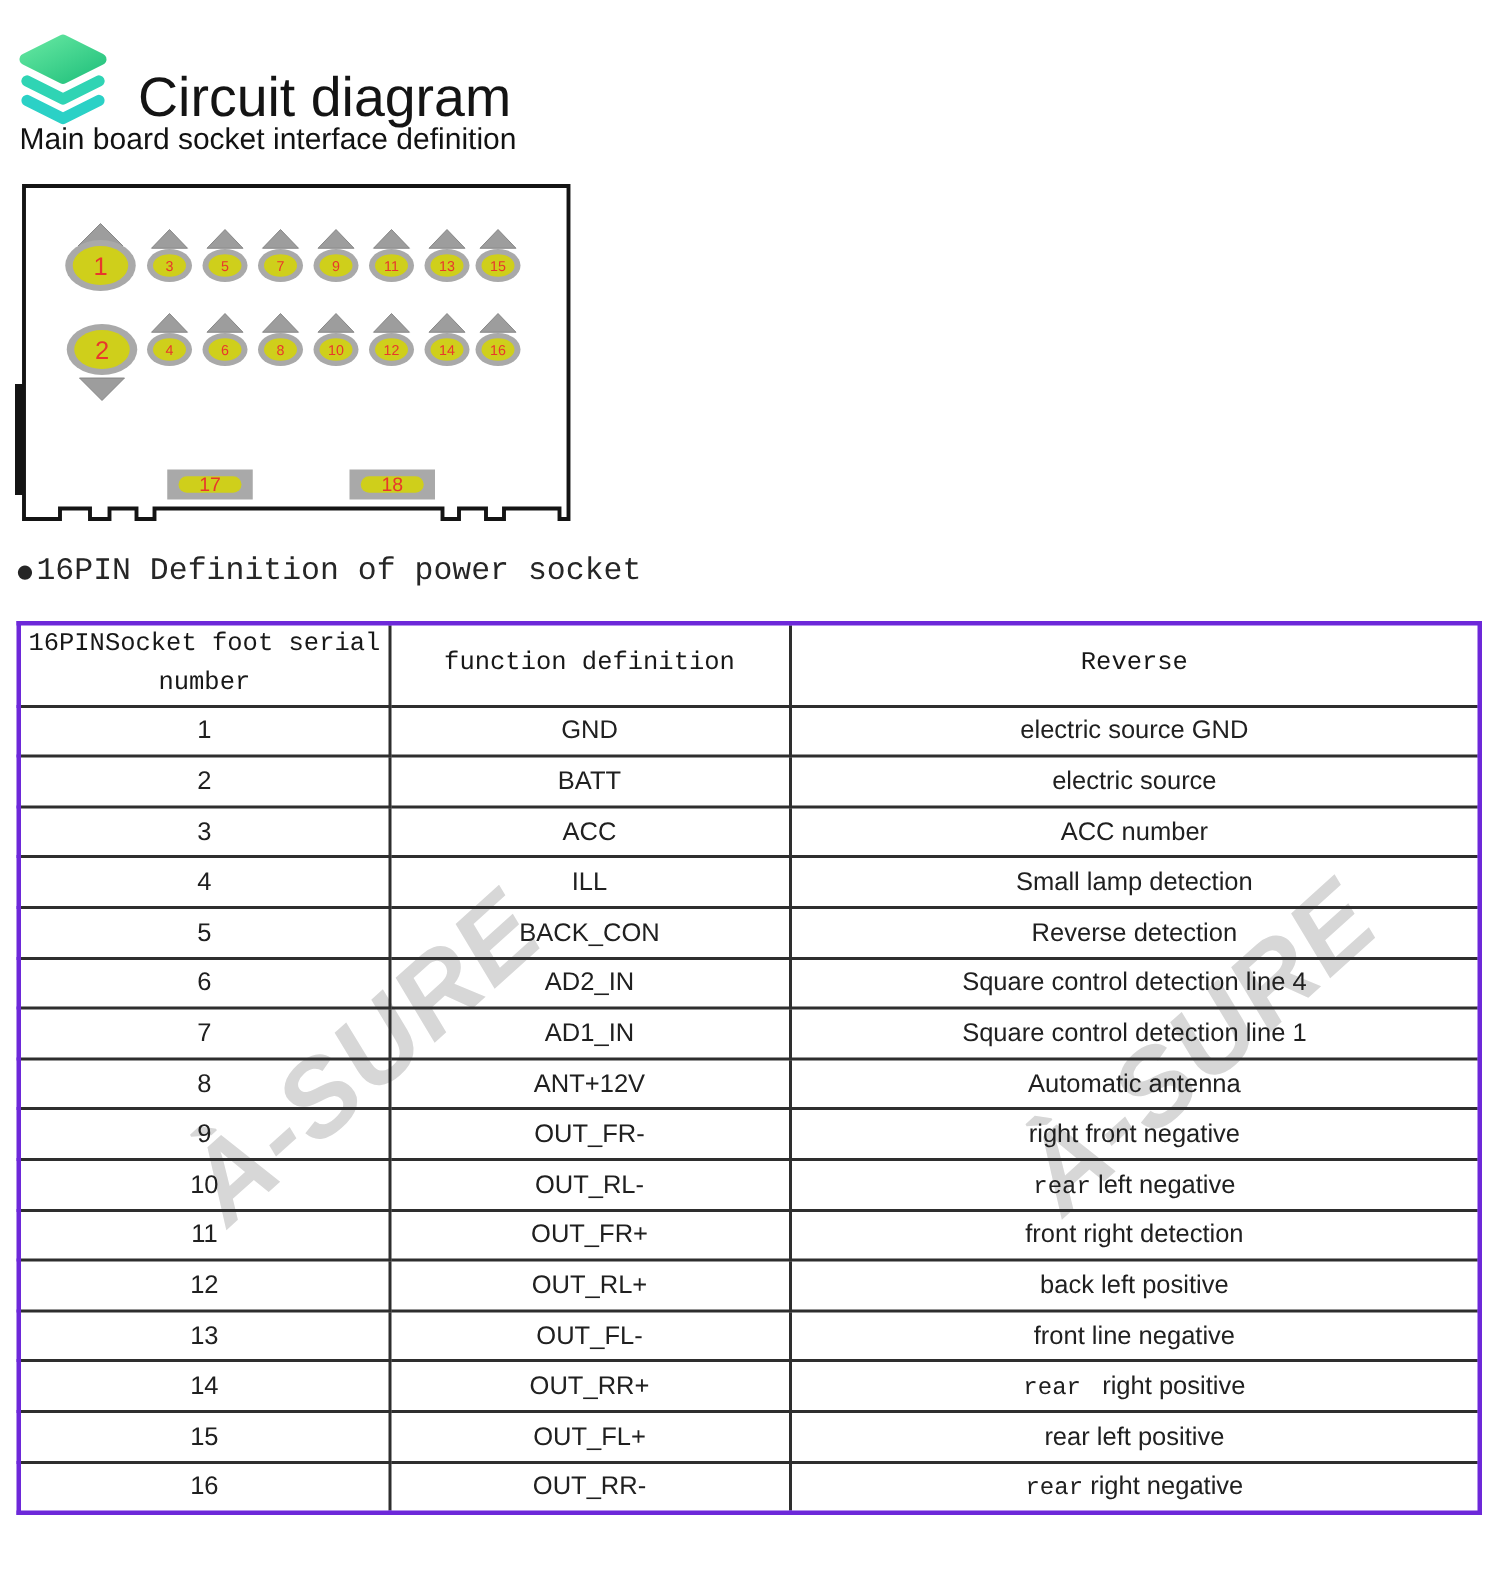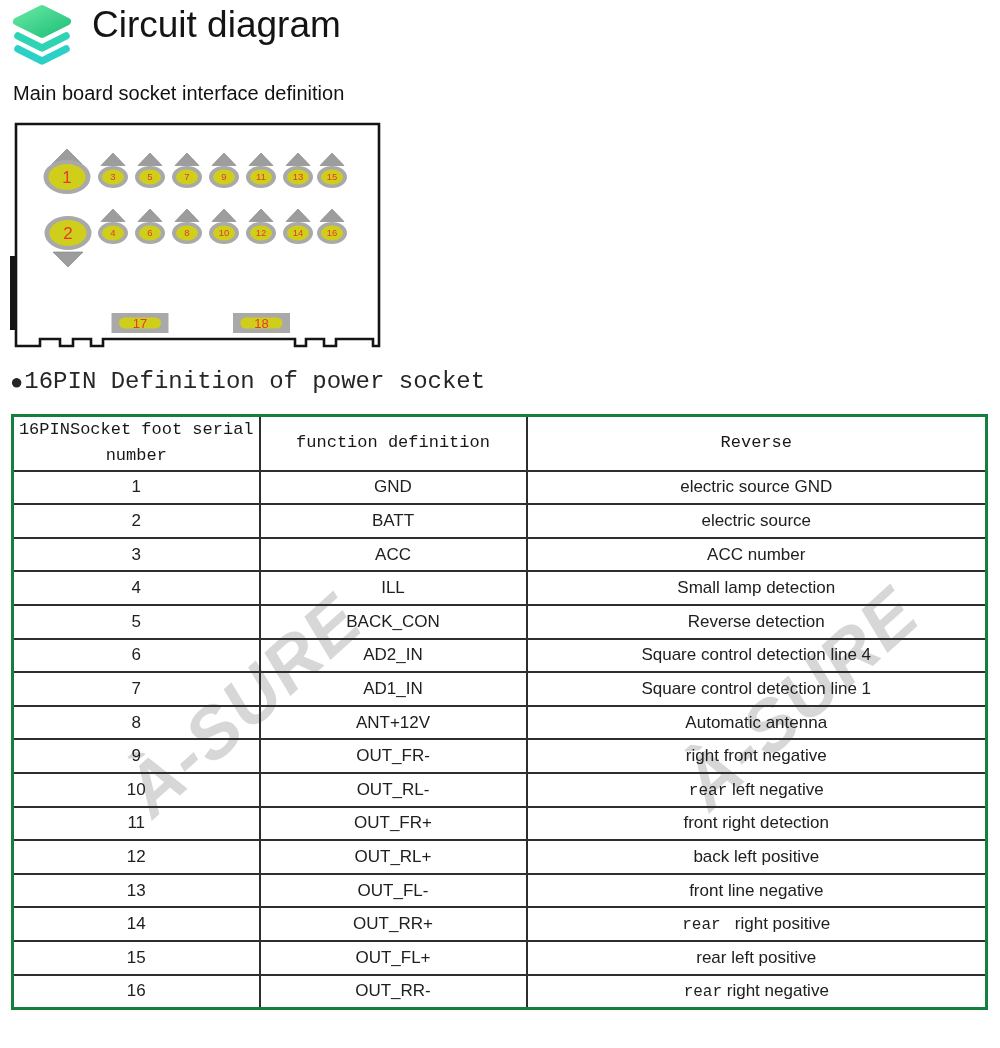--- a/index.html
+++ b/index.html
@@ -1,45 +1,45 @@
 <!DOCTYPE html>
 <html><head>
 <meta charset="utf-8">
 <style>
   html,body{margin:0;padding:0;background:#fff;}
   .page{position:relative;width:1000px;height:1048px;background:#ffffff;overflow:hidden;
         font-family:"Liberation Sans",sans-serif;color:#1a1a1a;}
 
   
-  .hdr{position:absolute;left:10px;top:4px;display:flex;align-items:flex-start;gap:18px;}
+  .hdr{position:absolute;left:10px;top:22px;display:flex;align-items:flex-end;gap:18px;}
   .hdr .title{font-size:37px;font-weight:400;color:#141414;letter-spacing:0px;}
   .subtitle{position:absolute;left:13px;top:82px;font-size:20px;color:#121212;}
 
   
   .socket{position:absolute;left:10px;top:120px;}
 
   
   .section{position:absolute;left:10px;top:368px;display:flex;align-items:center;
            font-family:"Liberation Mono","DejaVu Sans Mono",monospace;color:#262626;}
   .section .bullet{font-size:22px;margin-right:1px;font-family:"Liberation Sans",sans-serif;}
-  .section .stitle{font-size:24px;letter-spacing:0px;}
+  .section .stitle{font-size:21px;letter-spacing:0px;}
 
   
   .wm{position:absolute;z-index:1;font-family:"Liberation Sans",sans-serif;
       font-weight:bold;font-style:italic;font-size:72px;color:#d7d7d7;
       letter-spacing:2px;transform:translate(-50%,-50%) rotate(-42deg);white-space:nowrap;}
   .wm1{left:243px;top:705px;}
   .wm2{left:800px;top:698px;}
 
   
   .tblwrap{position:absolute;left:11px;top:414px;z-index:2;}
   table{border-collapse:collapse;table-layout:fixed;width:974px;background:transparent;}
   th,td{border:2px solid #2e2e2e;text-align:center;vertical-align:middle;
         padding:0 4px;overflow:hidden;}
-  table{border:3px solid #15803d;}
+  table{border:3px solid #6d28d9;}
   th{height:51px;font-family:"Liberation Mono","DejaVu Sans Mono",monospace;
      font-weight:400;font-size:17px;color:#181818;line-height:1.55;}
   td{height:31.6px;font-size:17px;color:#202020;}
   col.c1{width:247px;} col.c2{width:267px;} col.c3{width:460px;}
   .serif{font-family:Liberation Mono, monospace;font-size:16px;}
 
   svg text{user-select:none;}
 </style>
 </head>
 <body>

